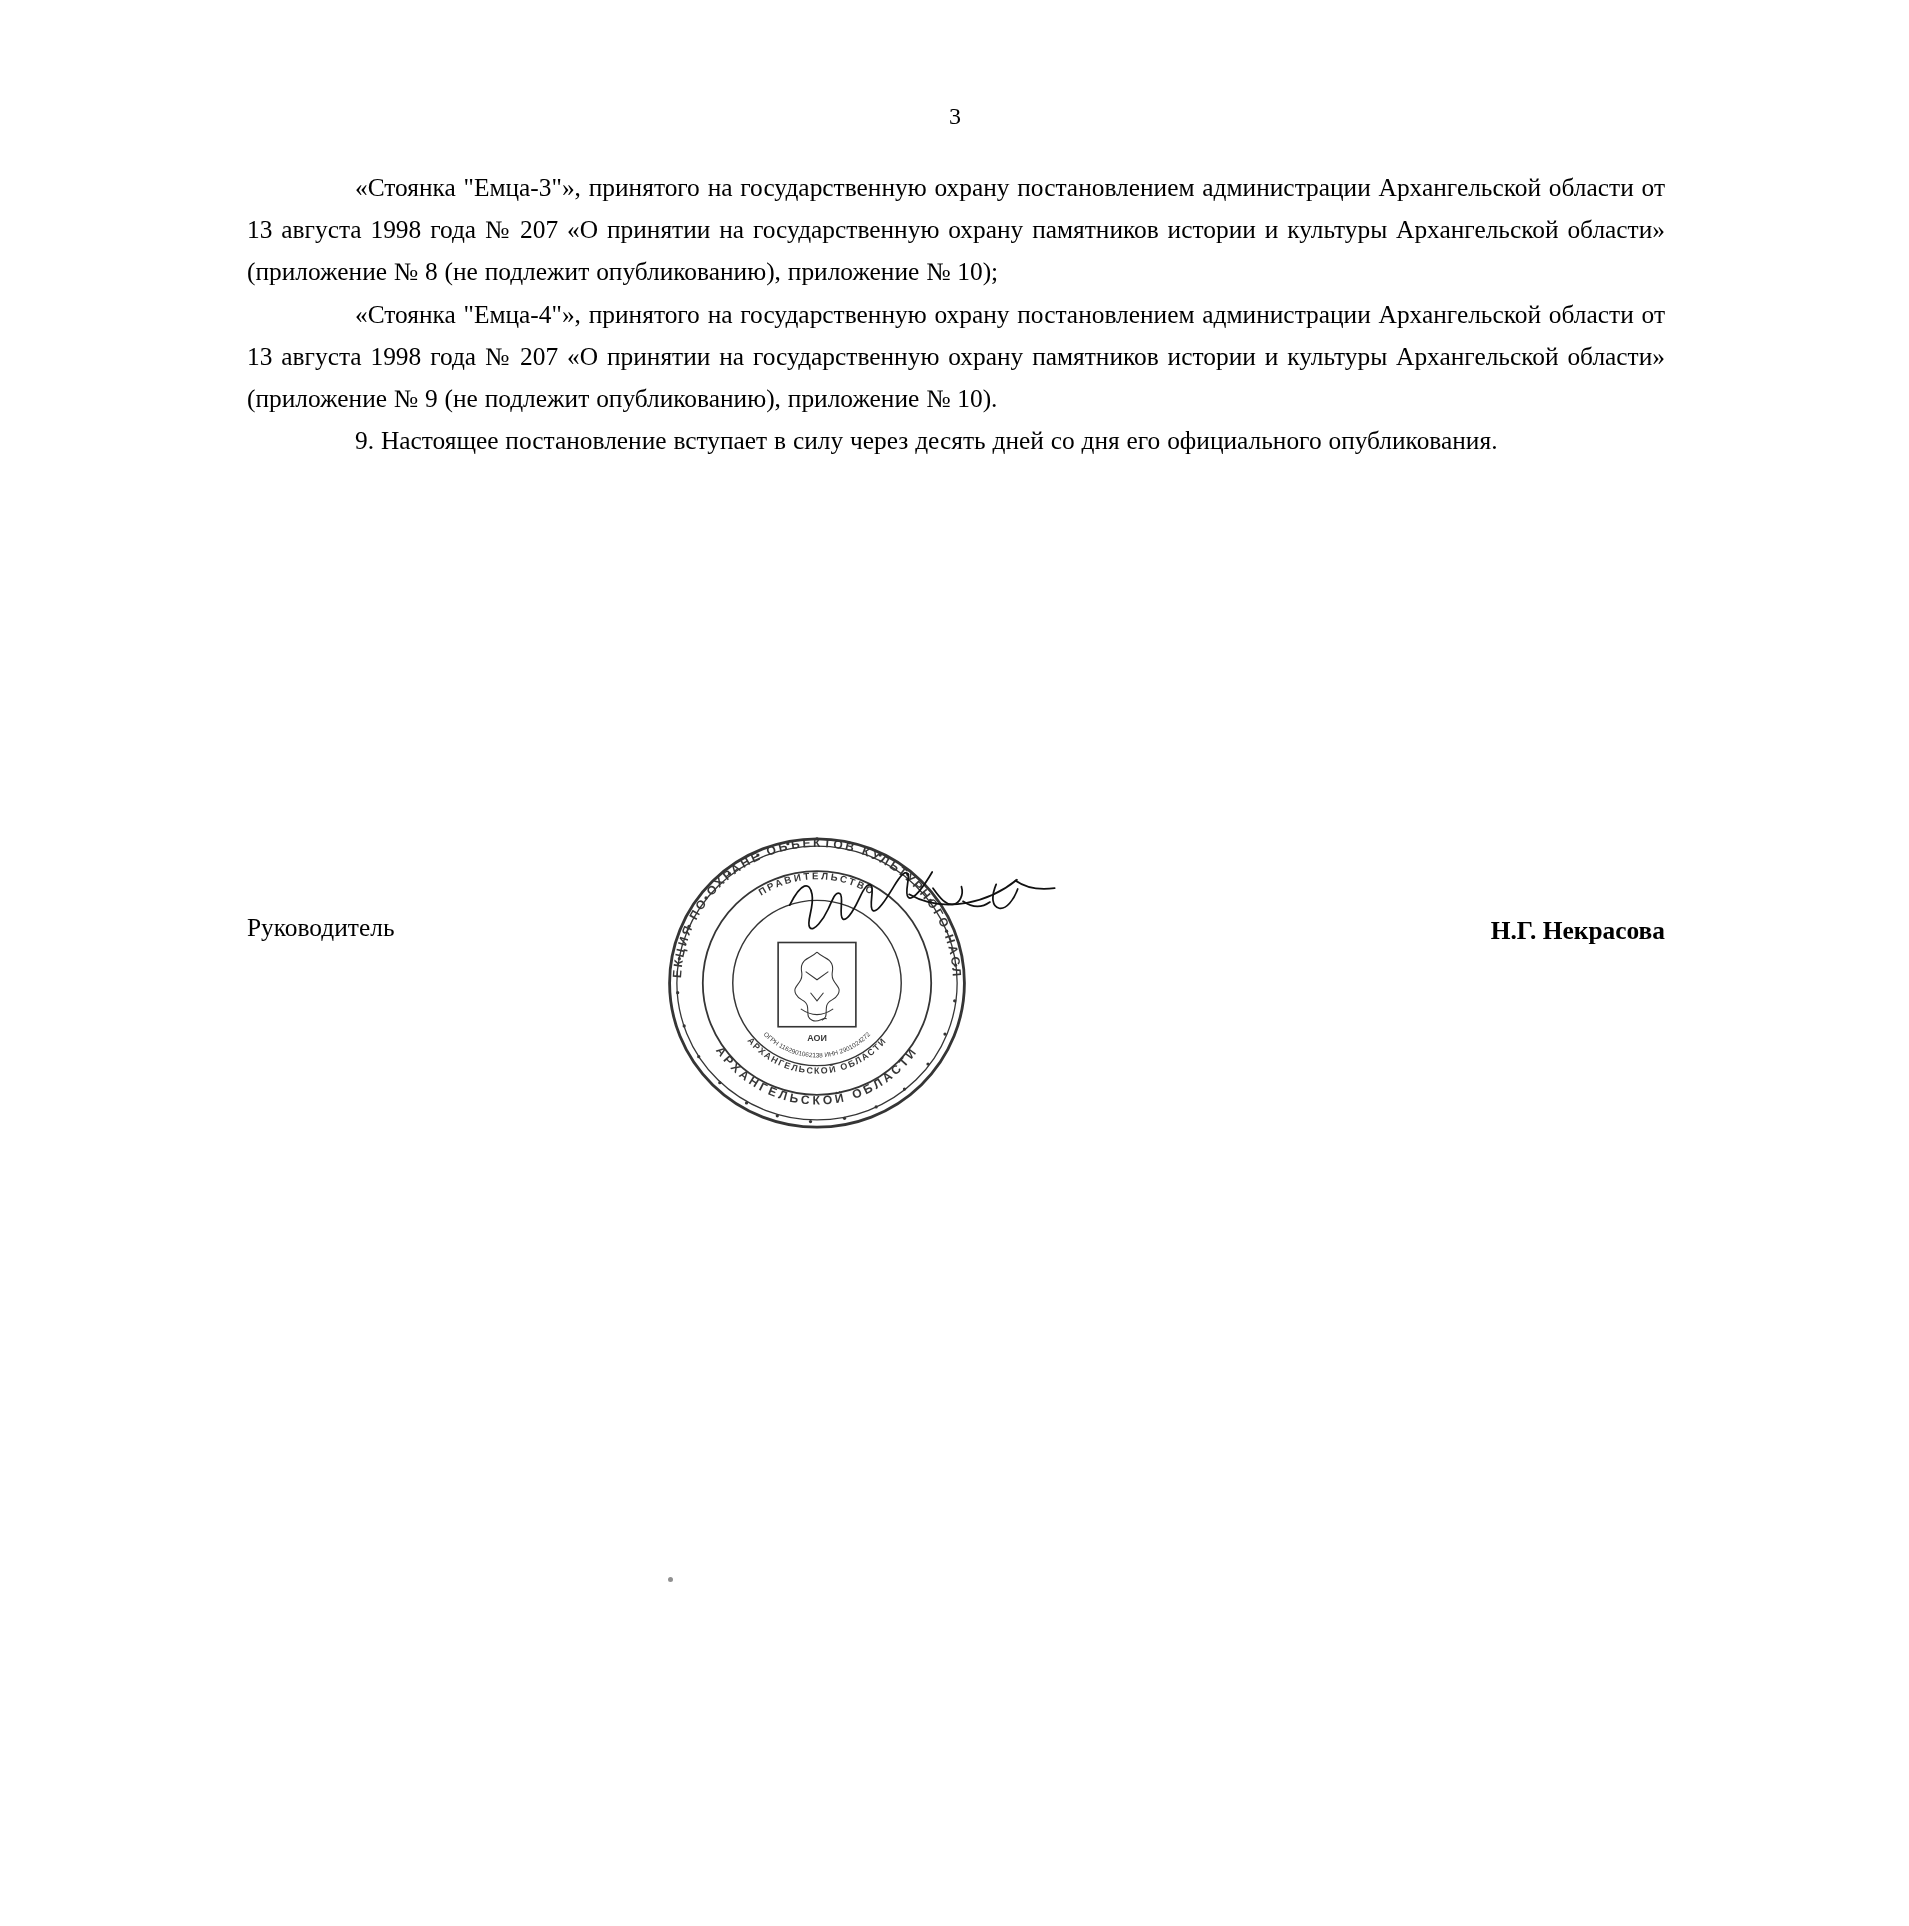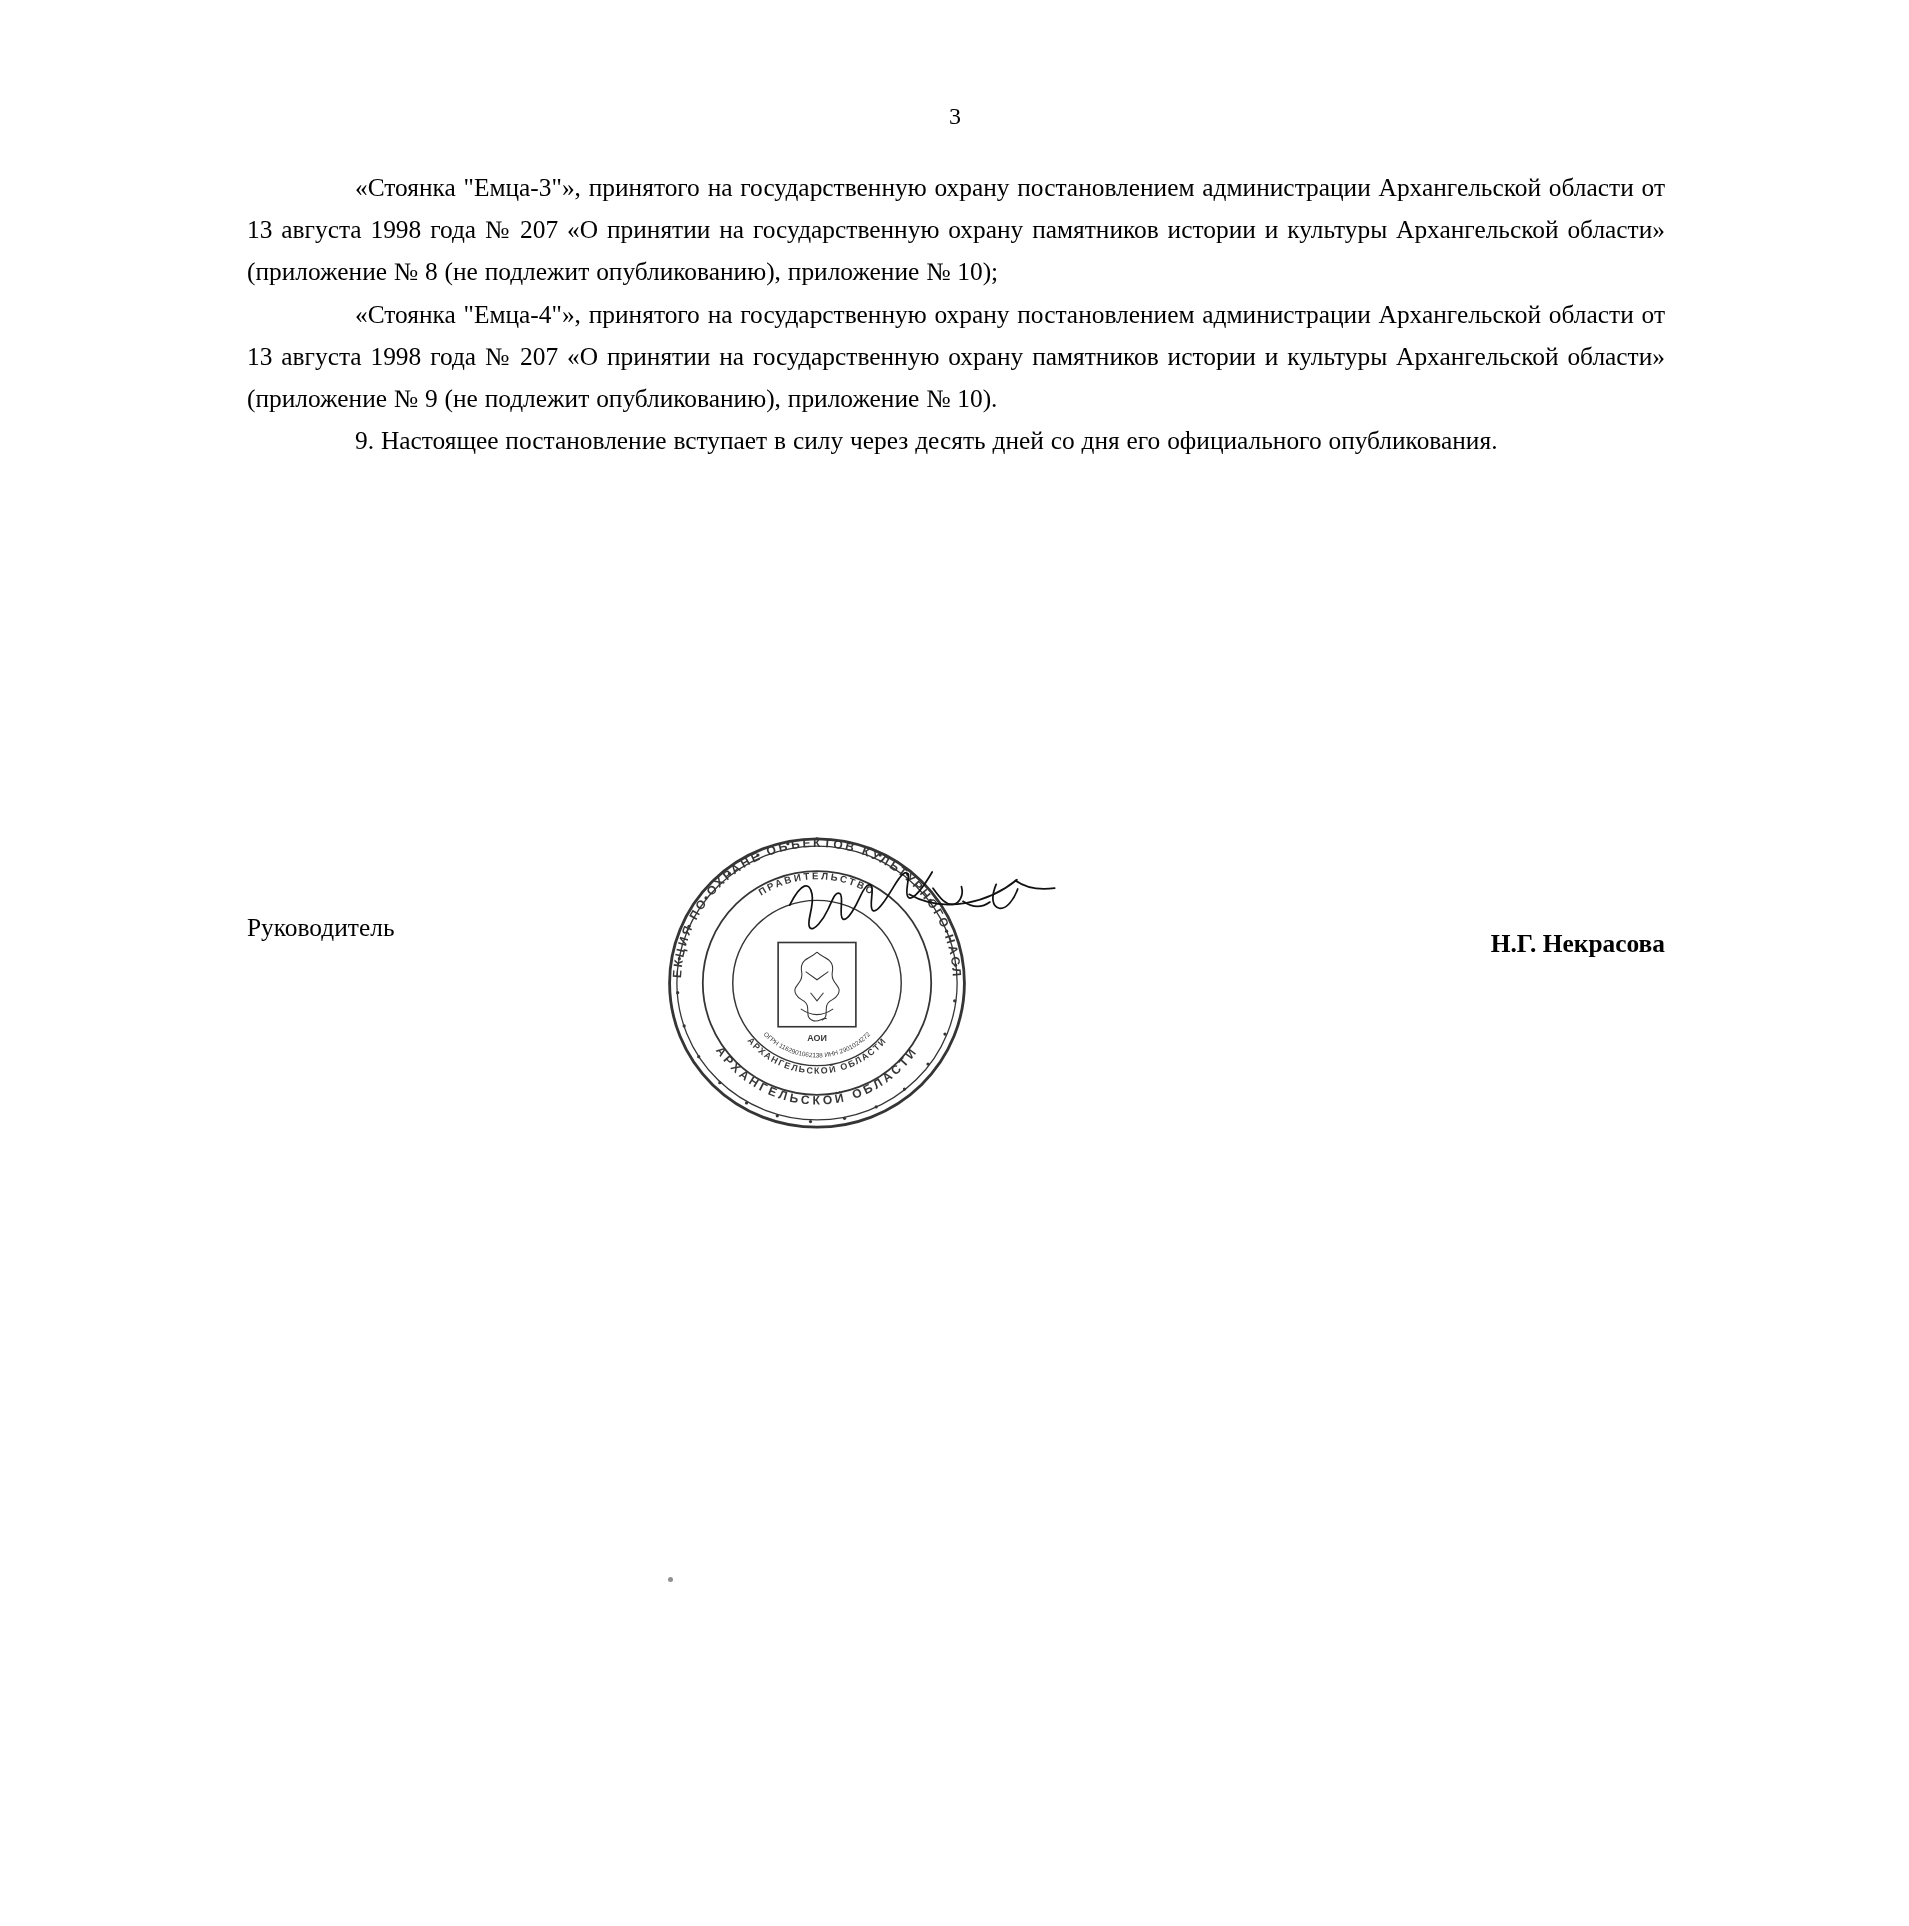--- a/index.html
+++ b/index.html
@@ -54,21 +54,21 @@
     position: absolute;
     left: 0;
     top: 0;
     font-size: 25.4px;
     font-weight: normal;
     white-space: nowrap;
   }
   .sig-name {
     position: absolute;
     right: 0;
-    top: 16px;
+    top: 3px;
     font-size: 25.4px;
     font-weight: bold;
     white-space: nowrap;
   }
   
   .stamp {
     position: absolute;
     left: 655px;
     top: 821px;
     width: 324px;

